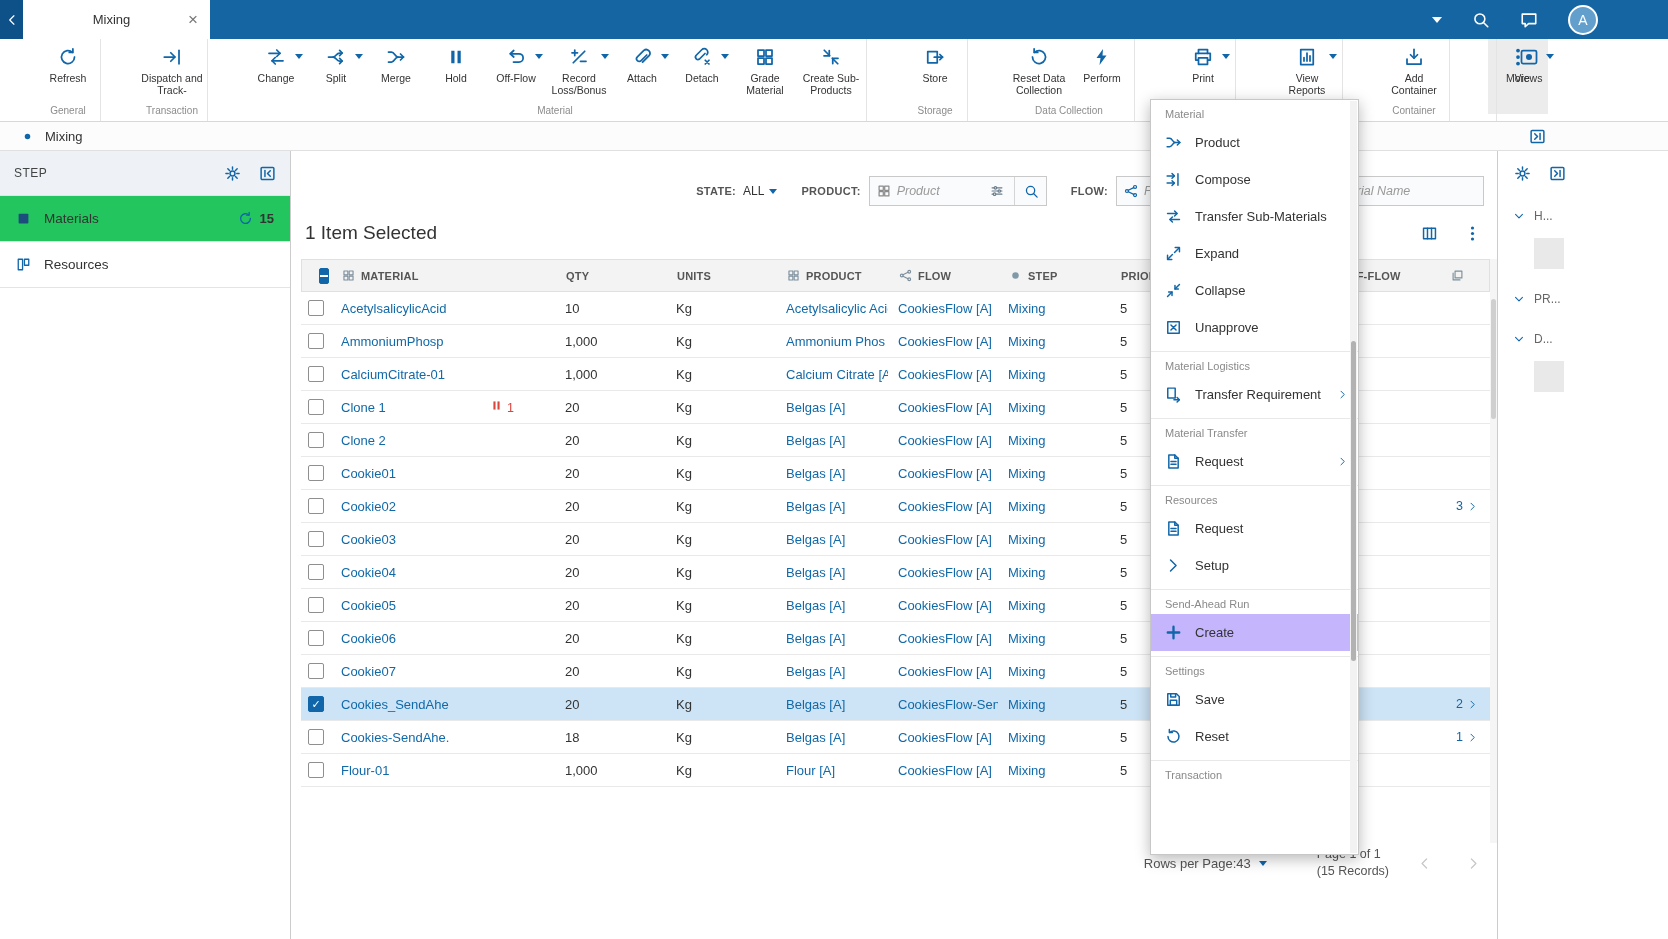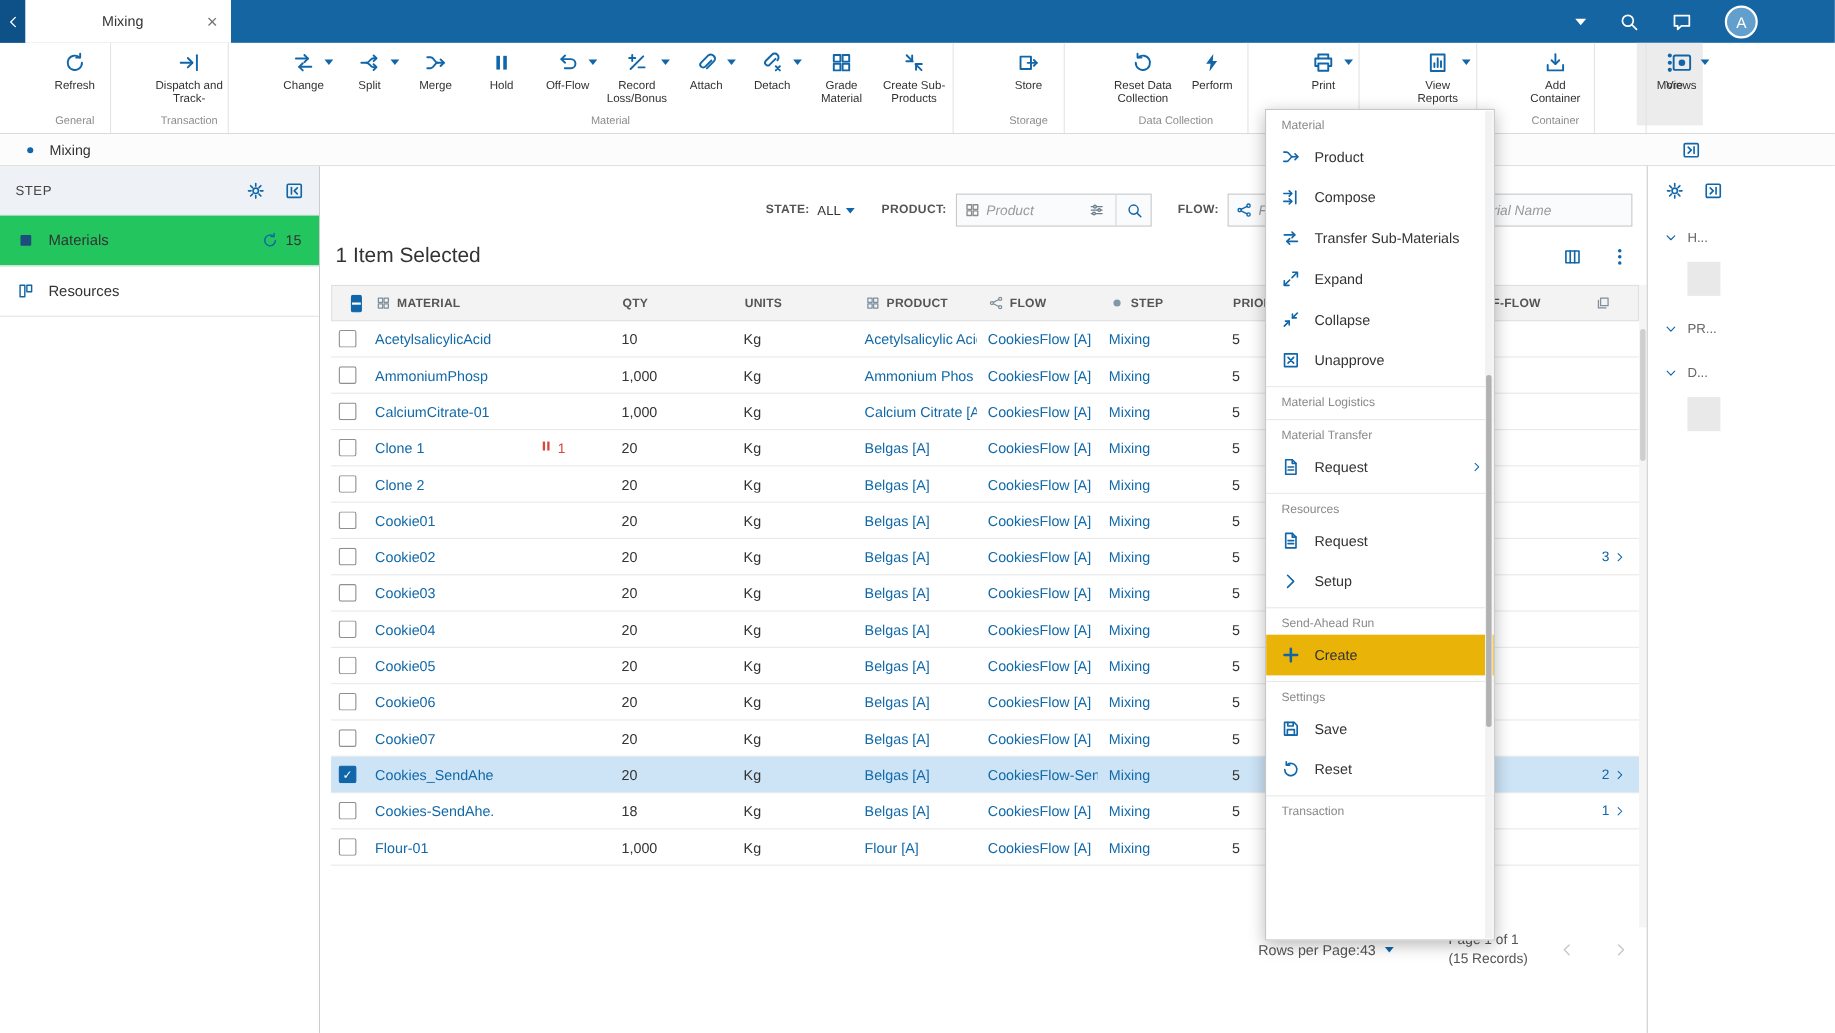--- a/index.html
+++ b/index.html
@@ -42,21 +42,21 @@
 
   
   .left-panel { position:absolute; left:0; top:151px; width:291px; bottom:0; background:#fff; border-right:1px solid #ccc; }
   .panel-header { height:45px; background:#eef2f6; border-bottom:1px solid #dfe5ea; display:flex; align-items:center; padding:0 14px; }
   .panel-title { flex:1; font-size:12px; color:#444; letter-spacing:.5px; }
   .panel-header .icon { font-size:17px; color:#1066a9; margin-left:18px; cursor:pointer; }
   .step-item { height:46px; display:flex; align-items:center; padding:0 16px; border-bottom:1px solid #e4e4e4; font-size:13.5px; color:#333; cursor:pointer; }
   .step-item.selected { background:#22c55e; }
   .step-icon { font-size:15px; color:#1066a9; margin-right:13px; }
   .step-item.selected .step-icon { color:#1c4d7d; }
-  .step-count { margin-left:auto; display:flex; align-items:flex-start; gap:7px; }
+  .step-count { margin-left:auto; display:flex; align-items:flex-start; gap:7px;font-weight:bold; }
   .refresh-small { font-size:15px; color:#1066a9; }
   .count-text { font-size:13px; color:#333; }
 
   
   .main { position:absolute; left:291px; top:151px; right:171px; bottom:0; background:#fff; }
   .filter-row { display:flex; align-items:center; justify-content:flex-end; padding:24px 13px 0 0; height:56px; }
   .f-label { font-size:11px; font-weight:bold; color:#555; letter-spacing:.3px; }
   .f-value { font-size:12px; color:#333; margin-left:7px; margin-right:5px; }
   .f-gap { width:24px; }
   .input-box { height:30px; background:#fafbfc; border:1px solid #c9c9c9; display:flex; align-items:center; padding:0 7px; margin-left:8px; }
@@ -113,21 +113,21 @@
   .rp-caret { font-size:12px; color:#1066a9; }
   .rp-bar { width:30px; height:31px; background:#e9e9e9; margin:2px 0 10px 36px; }
 
   
   .menu { position:absolute; left:1150px; top:99px; width:209px; height:756px; background:#fff; border:1px solid #c7c7c7; box-shadow:0 4px 14px rgba(0,0,0,.28); z-index:60; display:flex; flex-direction:column; }
   .menu-content { flex:1; overflow:hidden; }
   .menu-section { padding-bottom:2px; }
   .menu-section.bordered { border-top:1px solid #e8e8e8; margin-top:3px; }
   .menu-section-title { font-size:11px; color:#8a8a8a; padding:8px 14px 4px; }
   .menu-item { height:37px; display:flex; align-items:center; gap:13px; padding:0 10px 0 14px; font-size:13px; color:#333; cursor:pointer; }
-  .menu-item.highlighted { background:#eab308; }
+  .menu-item.highlighted { background:#c4b5fd; }
   .menu-icon { font-size:17px; color:#1066a9; }
   .submenu-caret { margin-left:auto; font-size:11px; color:#1066a9; }
   .menu-footer { border-top:1px solid #ddd; text-align:center; padding:13px 0 14px; font-size:12px; font-weight:bold; color:#1066a9; letter-spacing:.3px; cursor:pointer; }
   .menu-scroll { position:absolute; right:1px; top:1px; bottom:1px; width:7px; background:#f2f2f2; }
   .menu-thumb { position:absolute; left:1px; top:240px; width:5px; height:320px; background:#b2b2b2; border-radius:3px; }
 </style>
 </head>
 <body>
 
 <div class="topbar">
@@ -1026,20 +1026,35 @@
             <svg viewBox="0 0 16 16" fill="none" stroke="currentColor" stroke-width="1.4" stroke-linecap="round" stroke-linejoin="round">
               <rect x="2.6" y="2.6" width="10.8" height="10.8"></rect>
               <path d="M5.6 5.6l4.8 4.8M10.4 5.6l-4.8 4.8"></path>
             </svg>
           </span>
           <span class="menu-label">Unapprove</span>
         </div>
       </div>
       <div class="menu-section bordered">
         <div class="menu-section-title">Material Logistics</div>
+        <div class="menu-item">
+          <span class="icon menu-icon">
+            <svg viewBox="0 0 16 16" fill="none" stroke="currentColor" stroke-width="1.4" stroke-linecap="round" stroke-linejoin="round">
+              <rect x="2.6" y="2" width="7" height="9.4"></rect>
+              <path d="M8.4 13h5"></path>
+              <path d="M11.4 10.9l2.1 2.1-2.1 2.1"></path>
+            </svg>
+          </span>
+          <span class="menu-label">Transfer Requirement</span>
+          <span class="icon submenu-caret">
+            <svg viewBox="0 0 16 16" fill="none" stroke="currentColor" stroke-width="1.4" stroke-linecap="round" stroke-linejoin="round">
+              <path d="M5.8 3.2L10.6 8l-4.8 4.8"></path>
+            </svg>
+          </span>
+        </div>
       </div>
       <div class="menu-section bordered">
         <div class="menu-section-title">Material Transfer</div>
         <div class="menu-item">
           <span class="icon menu-icon">
             <svg viewBox="0 0 16 16" fill="none" stroke="currentColor" stroke-width="1.4" stroke-linecap="round" stroke-linejoin="round">
               <path d="M3.6 1.8h5.6l3.2 3.2v9.2H3.6z"></path>
               <path d="M9.2 1.8V5h3.2"></path>
               <path d="M5.6 8h4.8M5.6 10.6h4.8"></path>
             </svg>

